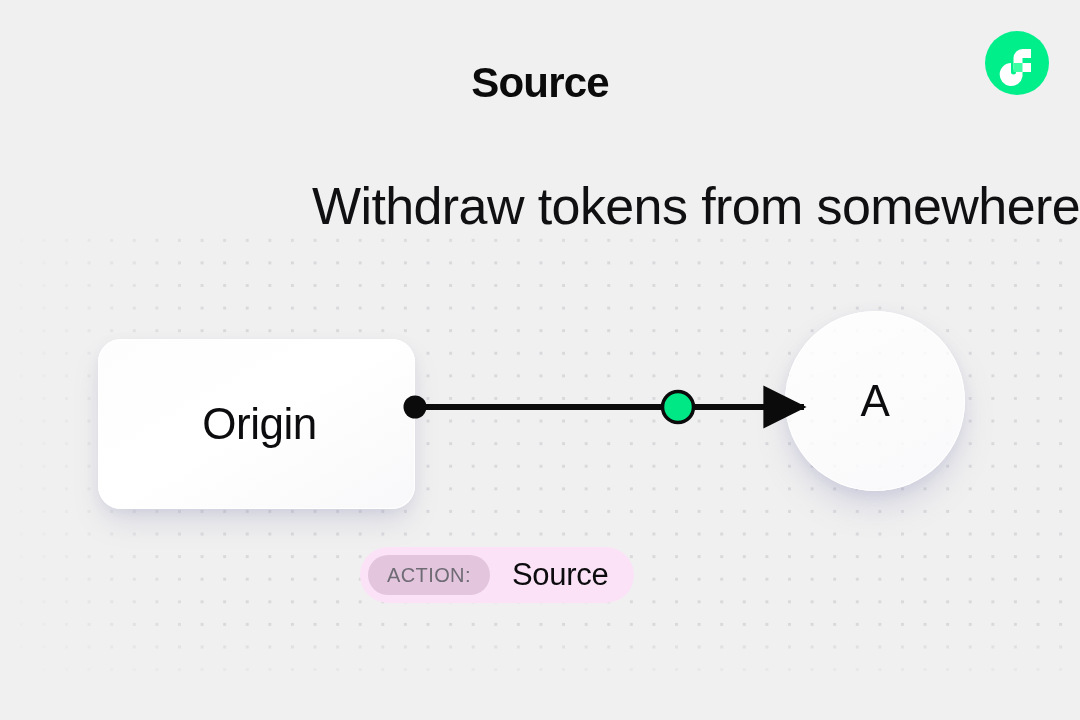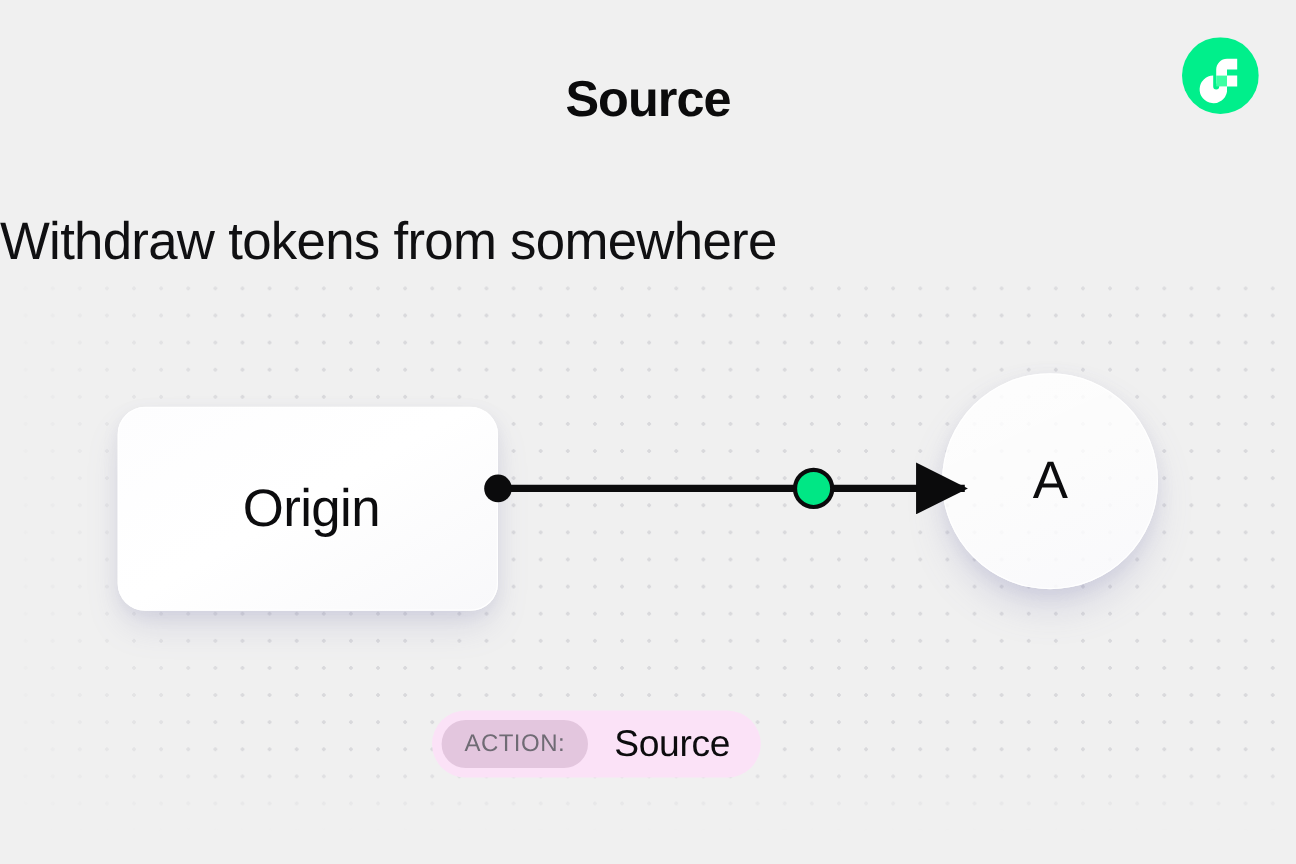--- a/index.html
+++ b/index.html
@@ -52,22 +52,22 @@
     font-weight: 700;
     letter-spacing: -0.8px;
     color: #0b0b0c;
     line-height: 1;
   }
   #page-subtitle {
     position: absolute;
     left: 0;
     top: 178px;
     width: 1080px;
-    text-align: left;
-    font-size: 44px;
+    text-align: right;
+    font-size: 52px;
     font-weight: 300;
     letter-spacing: -0.6px;
     color: #101012;
     line-height: 1.1;
   }
 
   
   #brand-logo {
     position: absolute;
     left: 985px;
@@ -140,21 +140,20 @@
     position: absolute;
     left: 360px;
     top: 547px;
     height: 56px;
     border-radius: 28px;
     background: #fbe2f7;
     display: flex;
     align-items: center;
     padding-left: 8px;
     padding-right: 26px;
-    margin-top: 45px;
   }
   #action-badge-key {
     height: 40px;
     border-radius: 20px;
     background: #e3c6de;
     color: #6f6b74;
     font-size: 20px;
     font-weight: 400;
     letter-spacing: 0.4px;
     display: flex;

